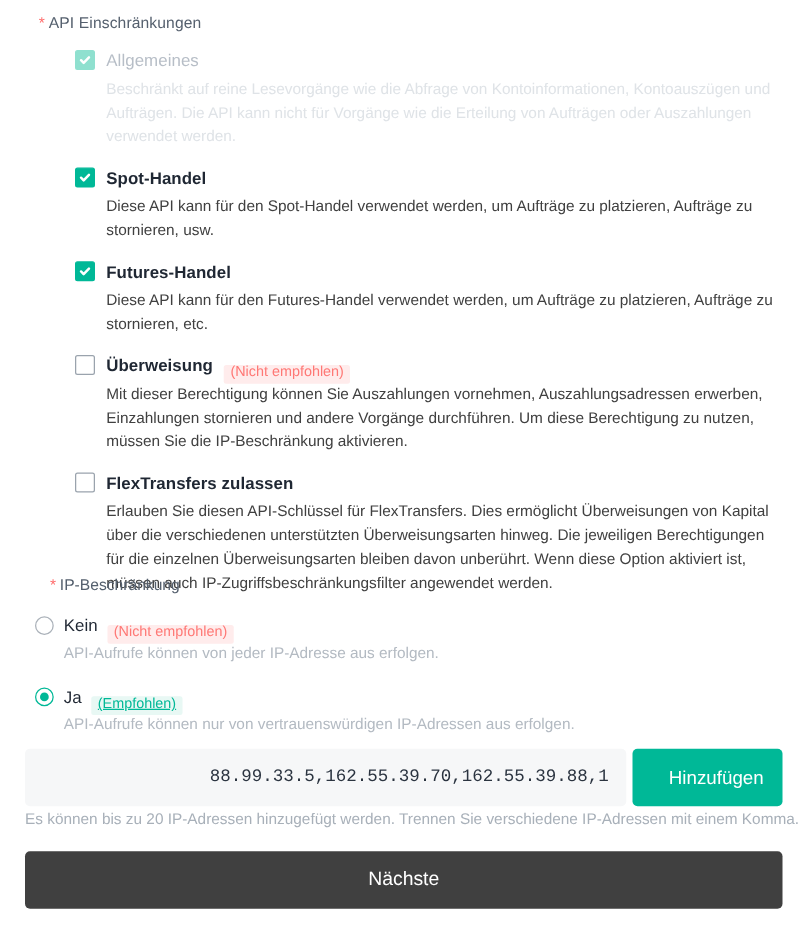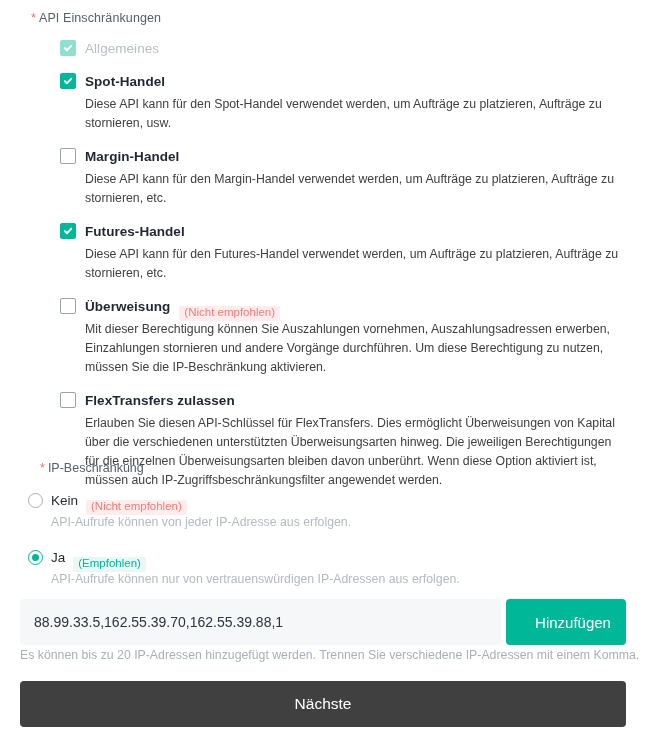--- a/index.html
+++ b/index.html
@@ -115,20 +115,21 @@
     line-height: 1;
     margin-top: 15px;
   }
   .badge.warn {
     color: #ff7875;
     background: #ffecec;
   }
   .badge.good {
     color: #00b897;
     background: #e8f8f4;
+    text-decoration: underline;
   }
 
   .perm-desc {
     margin: 4px 0 0 25px;
     font-size: 12.3px;
     line-height: 19px;
     color: #404040;
     max-width: 567px;
   }
   .perm-desc.disabled {
@@ -218,22 +219,23 @@
   }
   .ip-input {
     width: 481px;
     height: 46px;
     background: #f6f7f8;
     border: none;
     border-radius: 4px;
     padding: 0 14px;
     font-size: 14px;
     color: #2b3440;
-    font-family: Liberation Sans, sans-serif;
+    font-family: Liberation Mono, monospace;
     outline: none;
+    text-align: right;
   }
   .btn-add {
     position: absolute;
     right: 0;
     top: 0;
     width: 120px;
     height: 46px;
     background: #00b897;
     color: #ffffff;
     border: none;
@@ -280,41 +282,35 @@
   <div class="perm-list" id="perm-list">
       <div class="perm-row">
         <div class="perm-head">
           <span class="cbox checked disabled">
             <svg class="tick" viewBox="0 0 12 12">
               <path d="M2.2 6.2 L4.7 8.7 L9.8 3.4"></path>
             </svg>
           </span>
           <span class="perm-title disabled">Allgemeines</span>
         </div>
+        <div class="perm-desc disabled">Beschränkt auf reine Lesevorgänge wie die Abfrage von Kontoinformationen, Kontoauszügen und Aufträgen. Die API kann nicht für Vorgänge wie die Erteilung von Aufträgen oder Auszahlungen verwendet werden.</div>
       </div>
       <div class="perm-row">
         <div class="perm-head">
           <span class="cbox checked">
             <svg class="tick" viewBox="0 0 12 12">
               <path d="M2.2 6.2 L4.7 8.7 L9.8 3.4"></path>
             </svg>
           </span>
           <span class="perm-title">Spot-Handel</span>
         </div>
         <div class="perm-desc">Diese API kann für den Spot-Handel verwendet werden, um Aufträge zu platzieren, Aufträge zu stornieren, usw.</div>
       </div>
       <div class="perm-row">
         <div class="perm-head">
-          <span class="cbox unchecked"></span>
-          <span class="perm-title">Margin-Handel</span>
-        </div>
-        <div class="perm-desc">Diese API kann für den Margin-Handel verwendet werden, um Aufträge zu platzieren, Aufträge zu stornieren, etc.</div>
-      </div>
-      <div class="perm-row">
-        <div class="perm-head">
           <span class="cbox checked">
             <svg class="tick" viewBox="0 0 12 12">
               <path d="M2.2 6.2 L4.7 8.7 L9.8 3.4"></path>
             </svg>
           </span>
           <span class="perm-title">Futures-Handel</span>
         </div>
         <div class="perm-desc">Diese API kann für den Futures-Handel verwendet werden, um Aufträge zu platzieren, Aufträge zu stornieren, etc.</div>
       </div>
       <div class="perm-row">

